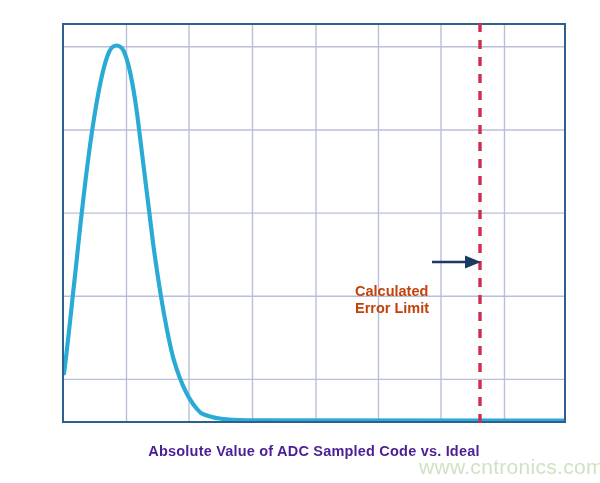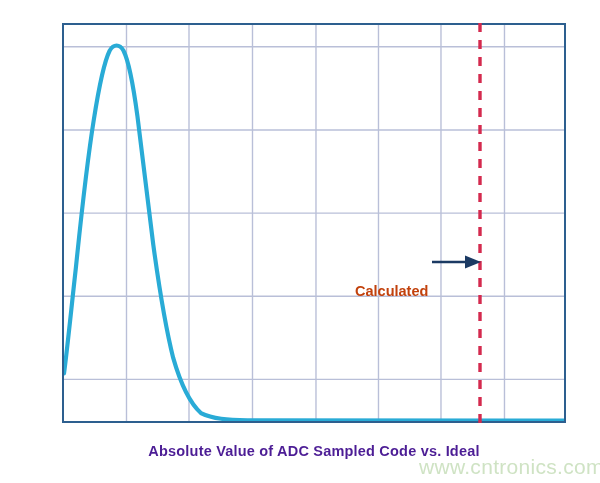--- a/index.html
+++ b/index.html
@@ -147,20 +147,21 @@
                L 504,399.6"></path>
       </svg>
   </div>
 
   <svg id="limit-line-svg" style="position:absolute;left:474px;top:23px;width:12px;height:400px;" viewBox="0 0 12 400" preserveAspectRatio="none">
     <line x1="6" y1="0" x2="6" y2="400" stroke="#d42a4e" stroke-width="3.4" stroke-dasharray="9 8"></line>
   </svg>
 
   <div id="annotation">
     <span class="ln">Calculated</span>
+    <span class="ln">Error Limit</span>
   </div>
 
   <svg id="arrow" viewBox="0 0 50 16">
     <line x1="0" y1="8" x2="36" y2="8" stroke="#1b3a63" stroke-width="2.6"></line>
     <polygon points="33,1.5 49,8 33,14.5" fill="#1b3a63"></polygon>
   </svg>
 
   <div id="xlabel">Absolute Value of ADC Sampled Code vs. Ideal</div>
 
   <div id="watermark">www.cntronics.com</div>

